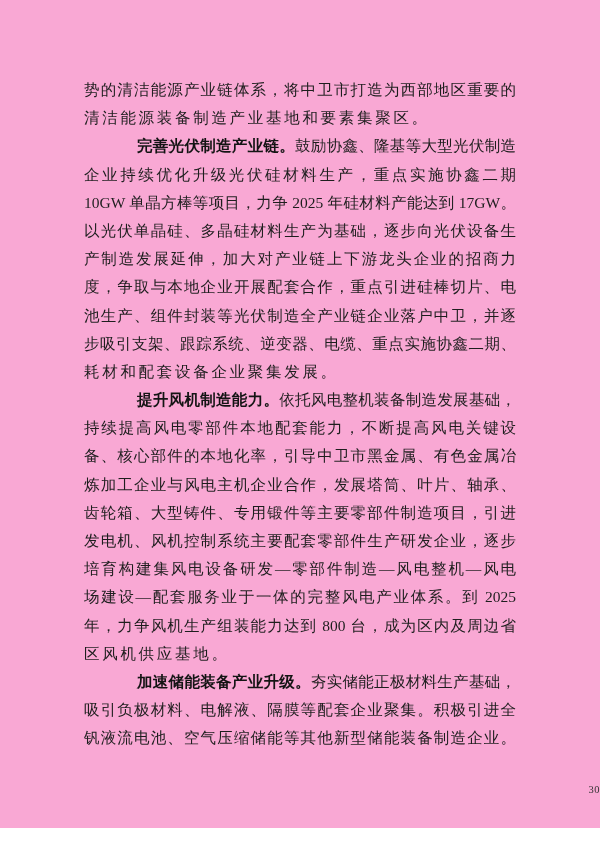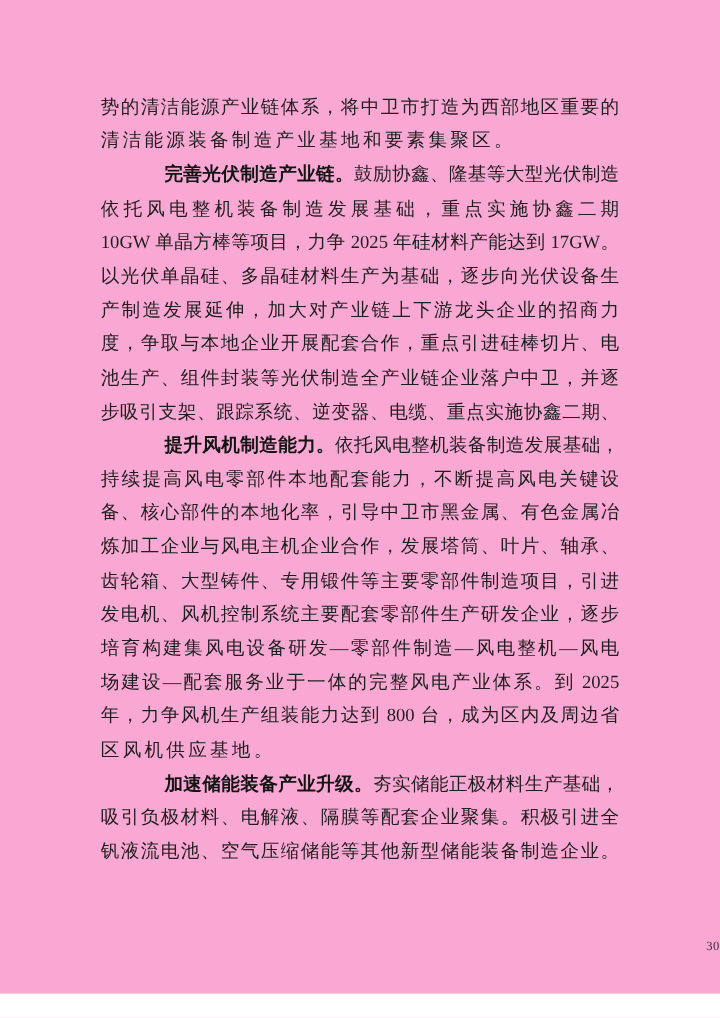--- a/index.html
+++ b/index.html
@@ -53,27 +53,28 @@
   }
 </style>
 </head>
 <body>
 
 <div class="page">
   <div class="text-block">
       <div class="line fill"><span>势的清洁能源产业链体系，将中卫市打造为西部地区重要的</span></div>
       <div class="line"><span>清洁能源装备制造产业基地和要素集聚区。</span></div>
       <div class="line fill indent"><b>完善光伏制造产业链。</b><span>鼓励协鑫、隆基等大型光伏制造</span></div>
-      <div class="line fill"><span>依托风电整机装备制造发展基础，重点实施协鑫二期</span></div>
+      <div class="line fill"><span>企业持续优化升级光伏硅材料生产，重点实施协鑫二期</span></div>
       <div class="line fill"><span>10GW 单晶方棒等项目，力争 2025 年硅材料产能达到 17GW。</span></div>
       <div class="line fill"><span>以光伏单晶硅、多晶硅材料生产为基础，逐步向光伏设备生</span></div>
       <div class="line fill"><span>产制造发展延伸，加大对产业链上下游龙头企业的招商力</span></div>
       <div class="line fill"><span>度，争取与本地企业开展配套合作，重点引进硅棒切片、电</span></div>
       <div class="line fill"><span>池生产、组件封装等光伏制造全产业链企业落户中卫，并逐</span></div>
       <div class="line fill"><span>步吸引支架、跟踪系统、逆变器、电缆、重点实施协鑫二期、</span></div>
+      <div class="line"><span>耗材和配套设备企业聚集发展。</span></div>
       <div class="line fill indent"><b>提升风机制造能力。</b><span>依托风电整机装备制造发展基础，</span></div>
       <div class="line fill"><span>持续提高风电零部件本地配套能力，不断提高风电关键设</span></div>
       <div class="line fill"><span>备、核心部件的本地化率，引导中卫市黑金属、有色金属冶</span></div>
       <div class="line fill"><span>炼加工企业与风电主机企业合作，发展塔筒、叶片、轴承、</span></div>
       <div class="line fill"><span>齿轮箱、大型铸件、专用锻件等主要零部件制造项目，引进</span></div>
       <div class="line fill"><span>发电机、风机控制系统主要配套零部件生产研发企业，逐步</span></div>
       <div class="line fill"><span>培育构建集风电设备研发—零部件制造—风电整机—风电</span></div>
       <div class="line fill"><span>场建设—配套服务业于一体的完整风电产业体系。到 2025</span></div>
       <div class="line fill"><span>年，力争风机生产组装能力达到 800 台，成为区内及周边省</span></div>
       <div class="line"><span>区风机供应基地。</span></div>

